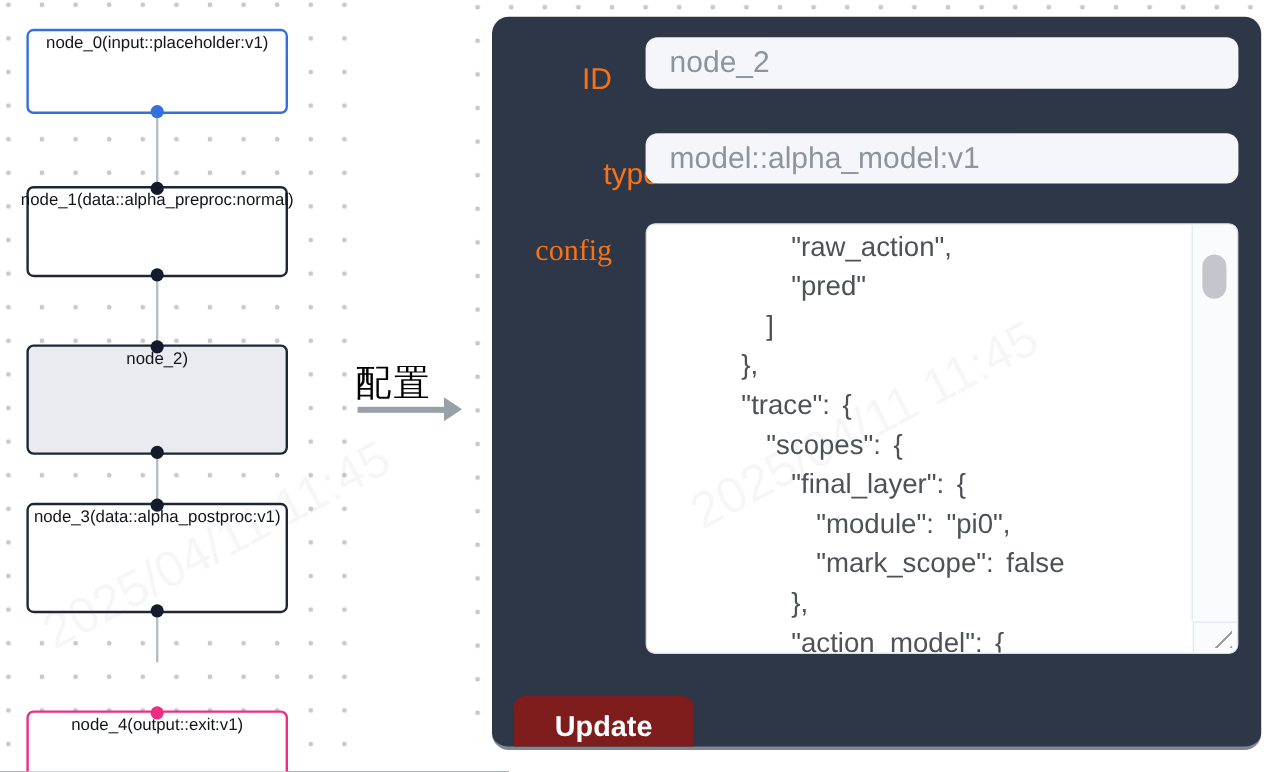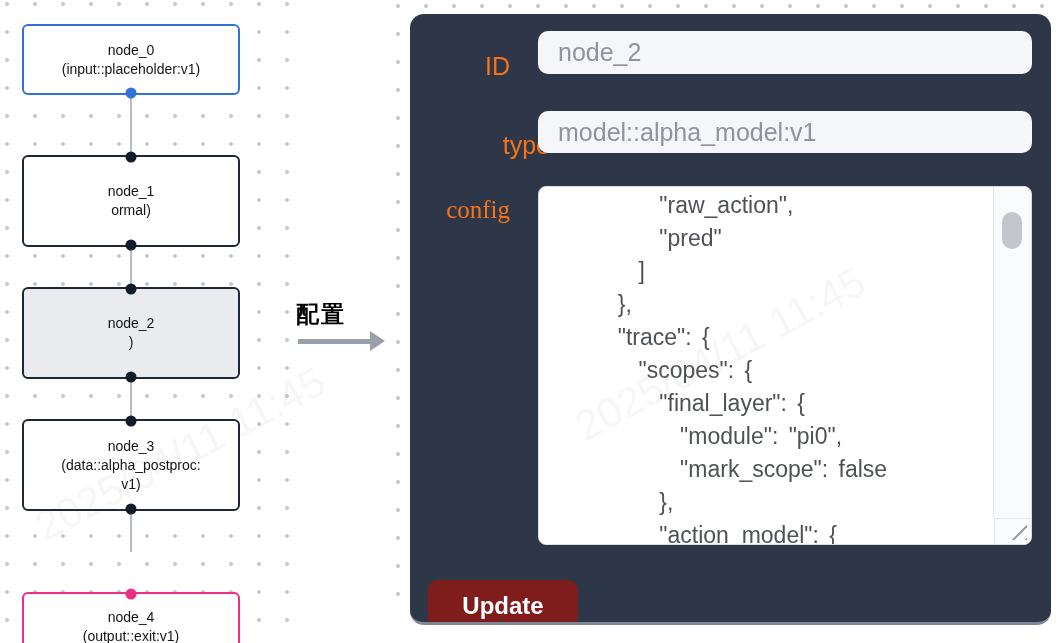--- a/index.html
+++ b/index.html
@@ -22,37 +22,37 @@
   }
 
   
   .edge-line{
     position:absolute;left:130px;top:95px;width:2px;height:457px;
     background:#b9bdc3;z-index:1;
   }
   .flow-node{
     position:absolute;left:22px;width:218px;box-sizing:border-box;
     background:#ffffff;border:2px solid #1d2735;border-radius:6px;
-    display:flex;flex-direction:column;justify-content:center;
+    display:flex;flex-direction:row;justify-content:center;
     text-align:center;font-size:14px;line-height:19px;color:#111418;
     z-index:2;
   }
   .flow-node.kind-input{border-color:#3470db;}
   .flow-node.kind-output{border-color:#ee2d85;margin-top:40px;}
   .flow-node.kind-selected{background:#e9ebee;border-width:2.5px;}
   .handle{
     position:absolute;left:50%;width:11px;height:11px;border-radius:50%;
     transform:translate(-50%,-50%);z-index:3;background:#141c2c;
   }
   .handle.pos-top{top:0;}
   .handle.pos-bottom{top:100%;}
 
   
   .anno-label{
-    position:absolute;left:296px;top:299px;font-size:23px;font-weight:700;
+    position:absolute;left:296px;top:299px;font-size:30px;font-weight:400;
     color:#000000;letter-spacing:2px;z-index:4;
   }
   .anno-arrow-shaft{
     position:absolute;left:298px;top:339px;width:72px;height:5px;
     background:#9aa0a8;z-index:4;
   }
   .anno-arrow-head{
     position:absolute;left:370px;top:331px;width:0;height:0;z-index:4;
     border-top:10px solid transparent;border-bottom:10px solid transparent;
     border-left:15px solid #9aa0a8;
@@ -134,22 +134,23 @@
 <div class="canvas-right"></div>
 
 <div class="edge-line"></div>
 
 <div id="nodes-root">
     <div class="flow-node kind-input" style="top: 24px; height: 71px; border-color: rgb(52, 112, 219);">
       <div>node_0</div>
       <div>(input::placeholder:v1)</div>
       <div class="handle pos-bottom" style="background: rgb(52, 112, 219);"></div>
     </div>
-    <div class="flow-node kind-default" style="top: 155px; height: 92px; border-color: rgb(29, 39, 53);">
+    <div class="flow-node kind-default" style="top: 155px; height: 76px; border-color: rgb(29, 39, 53);">
       <div>node_1</div>
+      <div>(data::alpha_preproc:n</div>
       <div>ormal)</div>
       <div class="handle pos-top"></div>
       <div class="handle pos-bottom"></div>
     </div>
     <div class="flow-node kind-selected" style="top: 287px; height: 92px; border-color: rgb(29, 39, 53);">
       <div>node_2</div>
       <div>)</div>
       <div class="handle pos-top"></div>
       <div class="handle pos-bottom"></div>
     </div>

